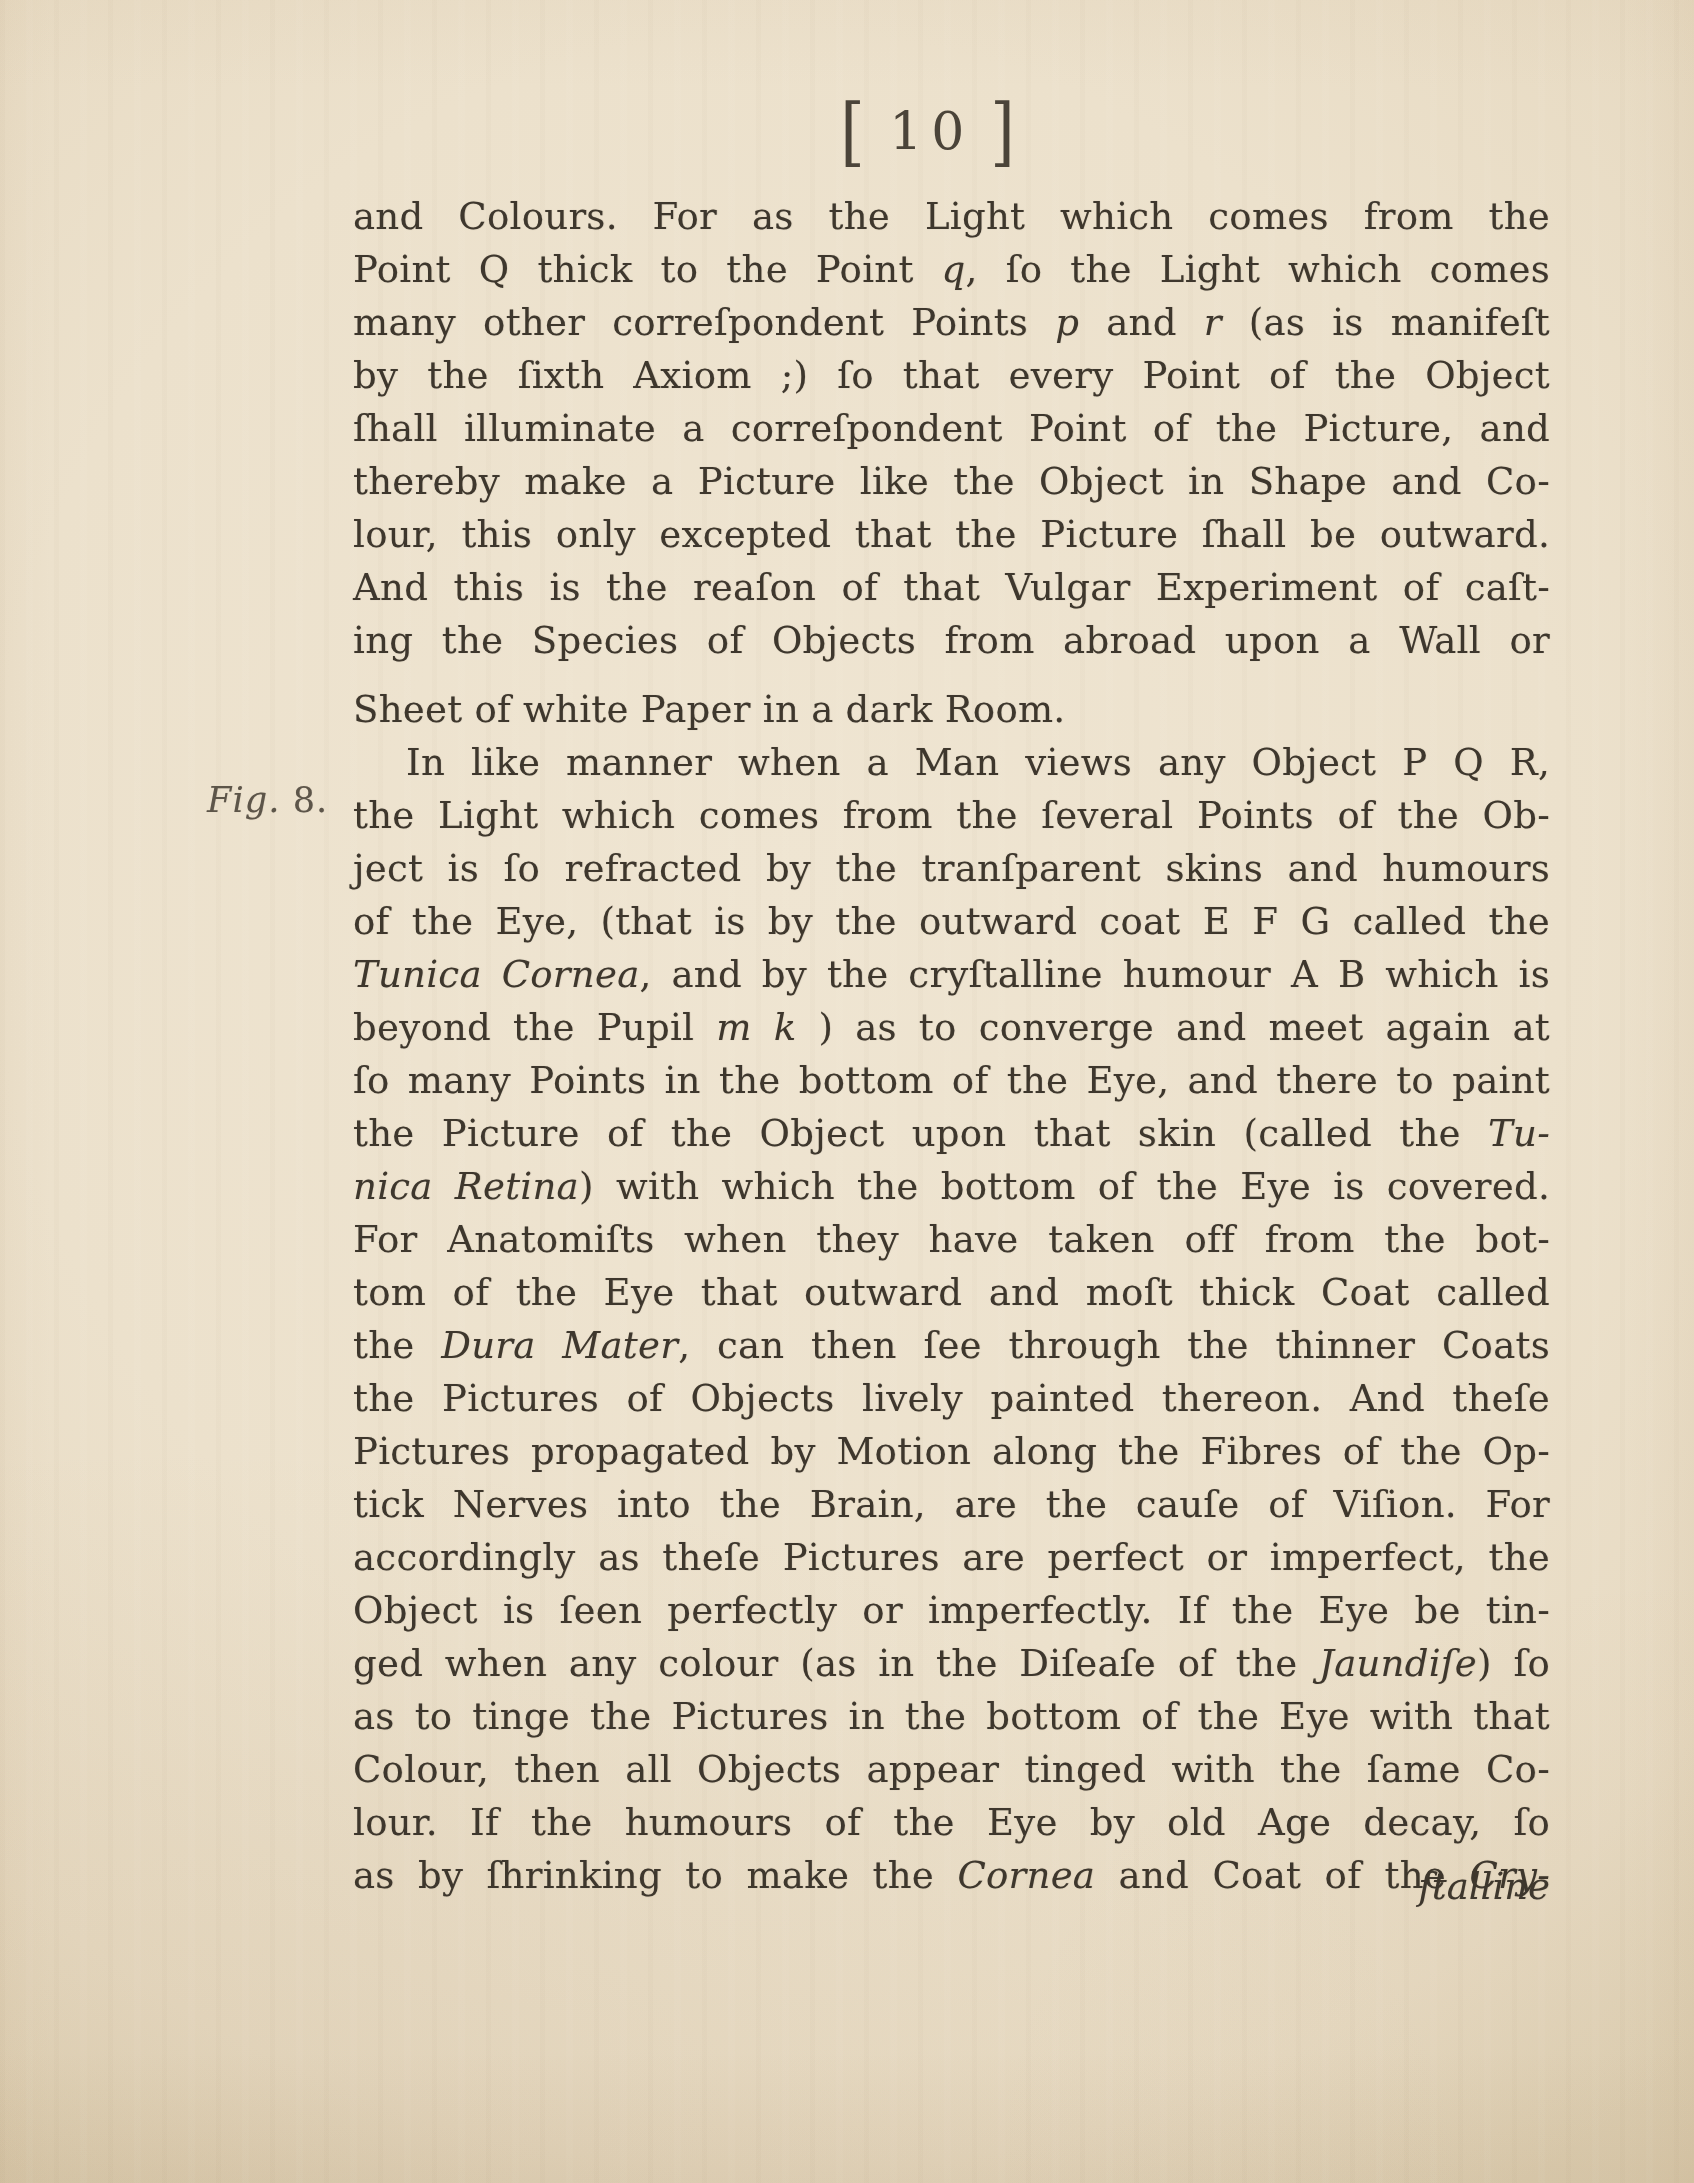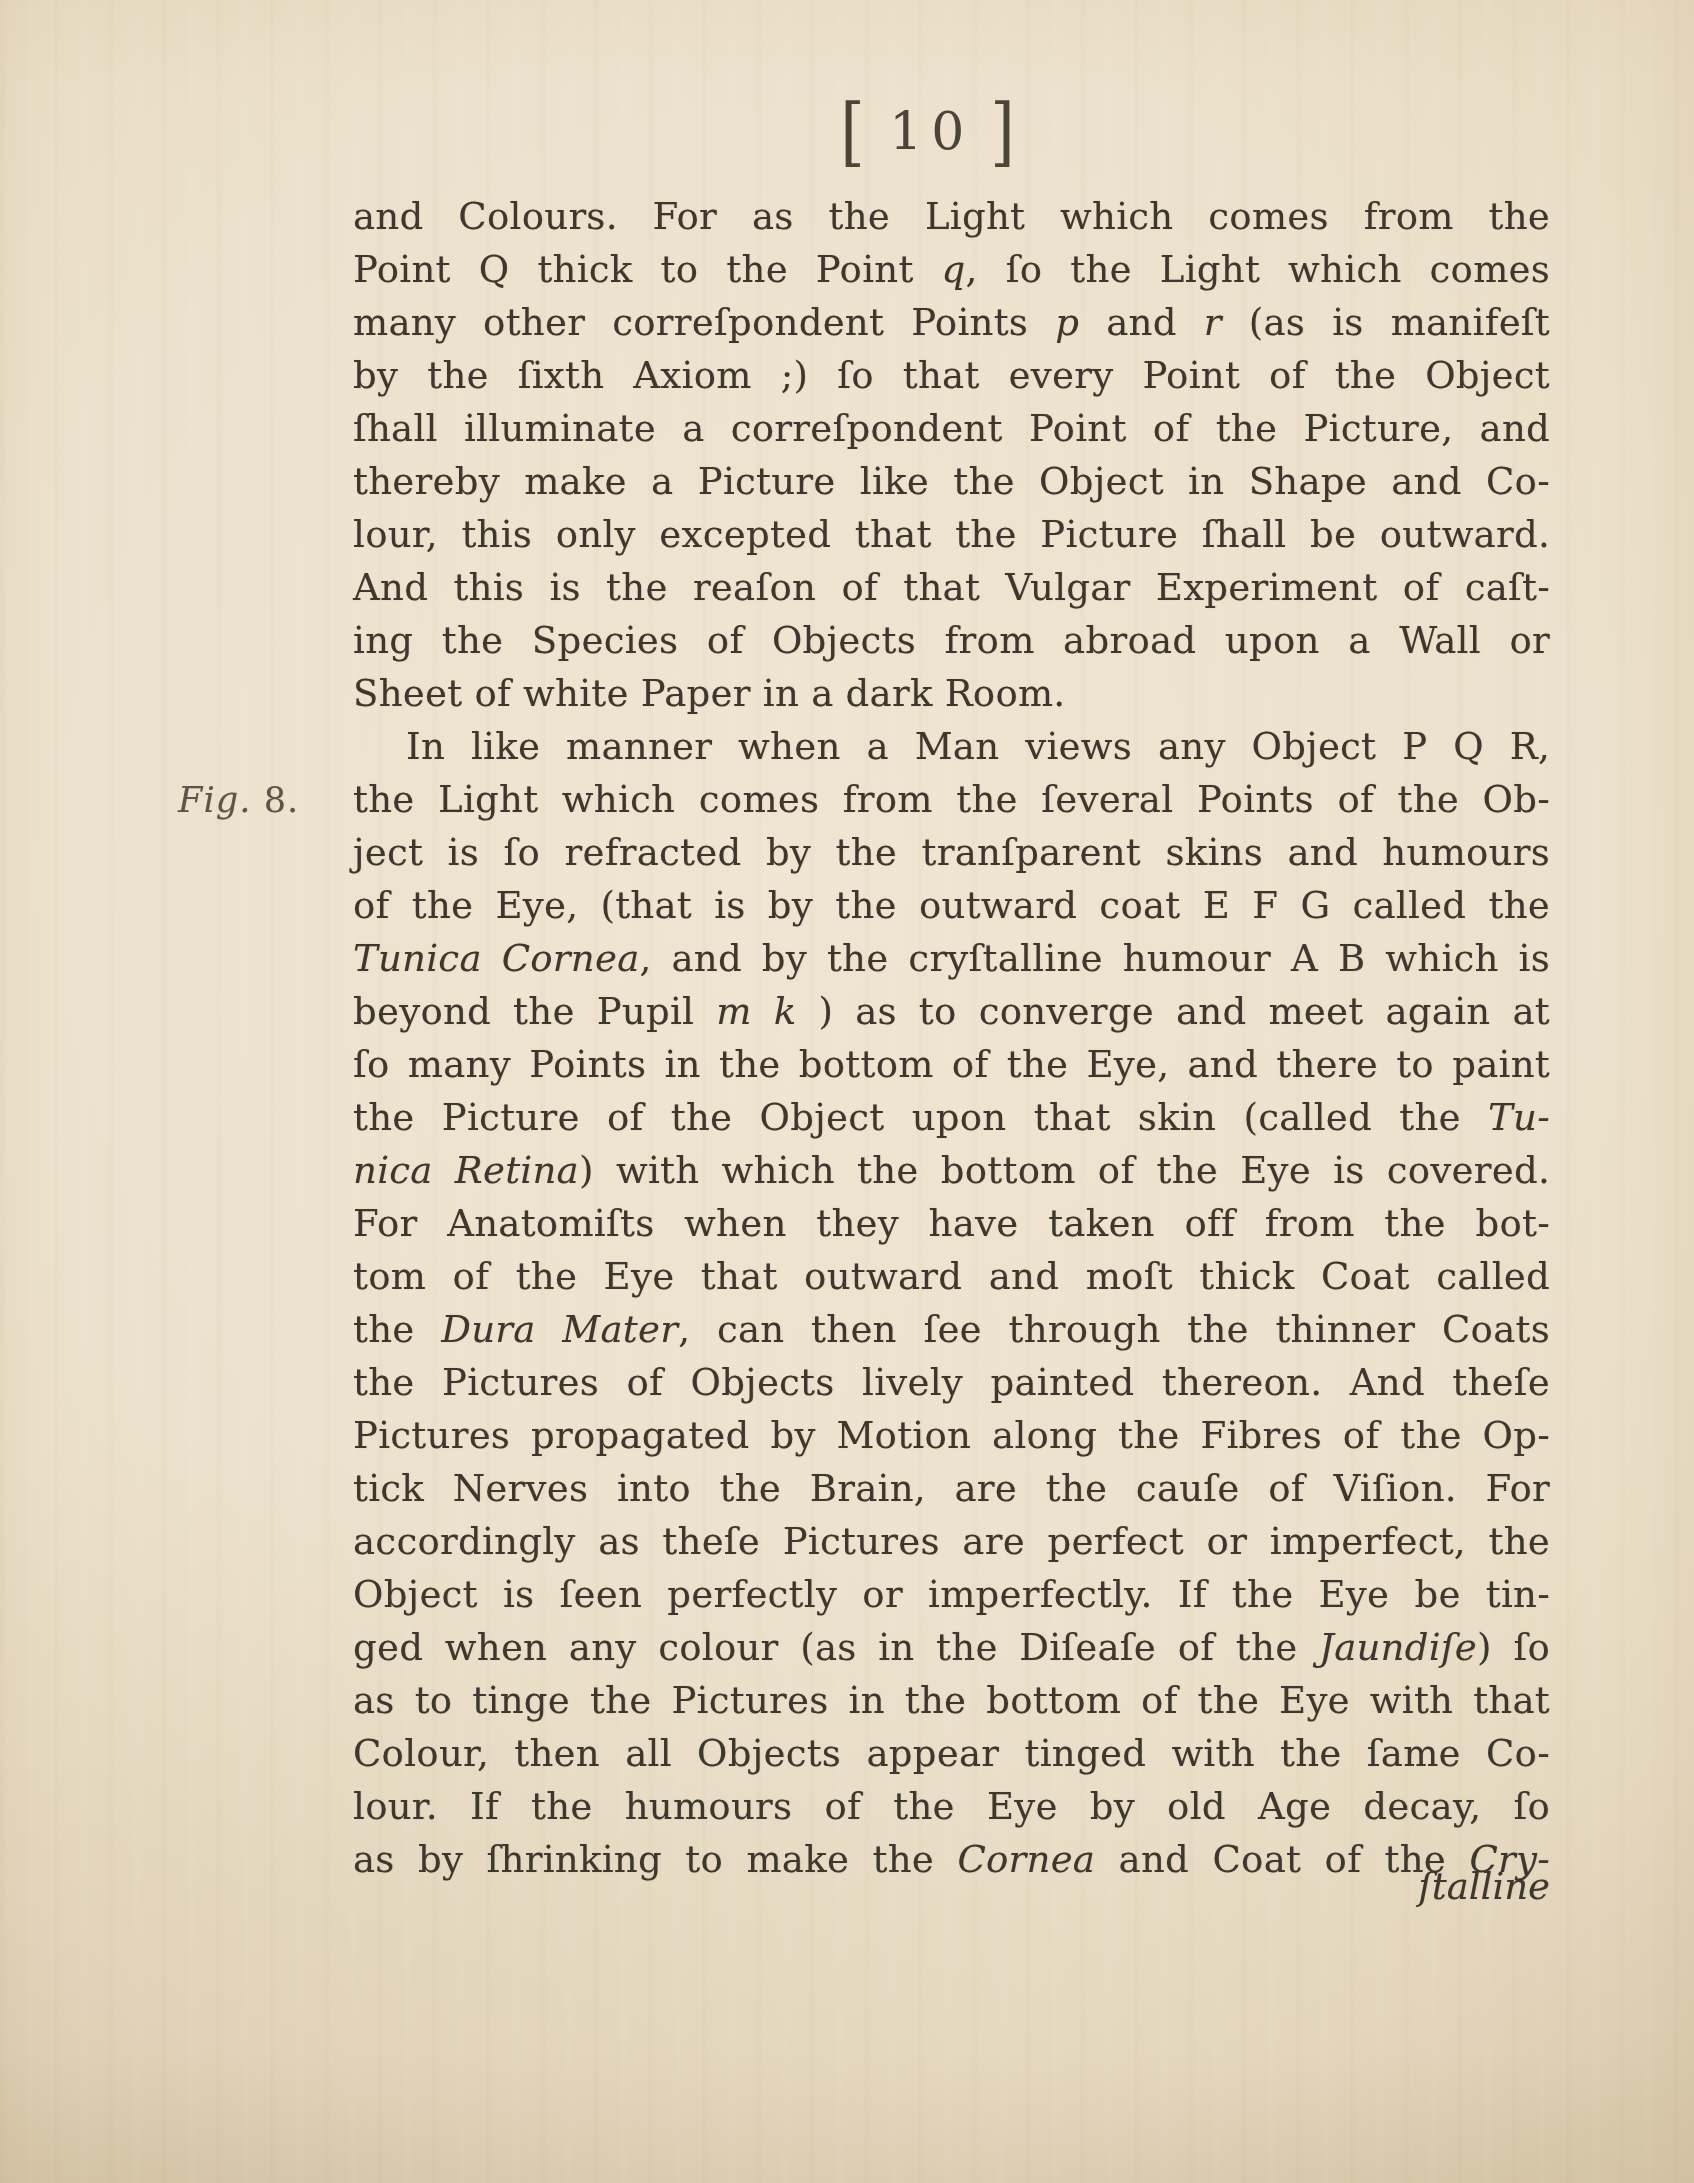--- a/index.html
+++ b/index.html
@@ -31,33 +31,33 @@
     color:var(--ink,#3e372d);
   }
   .page-number .bracket{font-size:74px;line-height:1;transform:scaleX(.85);opacity:.92;}
   .page-number .digits{font-size:52px;line-height:1;letter-spacing:9px;padding:0 14.6px 0 22.4px;opacity:.92;text-align:right;}
   .margin-note{
     position:absolute;left:178px;top:780px;
     font-size:35px;color:var(--ink,#3e372d);
     letter-spacing:1.1px;opacity:.82;
     text-shadow:0.3px 0.3px 0.8px rgba(62,55,45,0.35);
   }
-  .margin-note .it{font-style:italic;}
+  .margin-note .it{font-style:italic;margin-left:29px;}
   .text-block{
     position:absolute;left:353px;top:190px;width:1197px;
     color:var(--ink,#3e372d);
   }
   .line{
     height:53px;line-height:53px;
     font-size:37px;letter-spacing:0.3px;
     text-align:justify;text-align-last:justify;
     white-space:normal;
     text-shadow:0.3px 0.4px 0.9px rgba(62,55,45,0.30);
   }
-  .line.nojust{text-align:right;text-align-last:left;}
+  .line.nojust{text-align:right;text-align-last:left;margin-top:16px;}
   .line.indent{text-indent:53px;}
   .it{font-style:italic;}
   .catchword{
     position:absolute;left:353px;top:1860px;width:1197px;
     font-size:37px;line-height:53px;
     text-align:right;color:var(--ink,#3e372d);
     text-shadow:0.3px 0.4px 0.9px rgba(62,55,45,0.30);
   }
 </style>
 </head>

